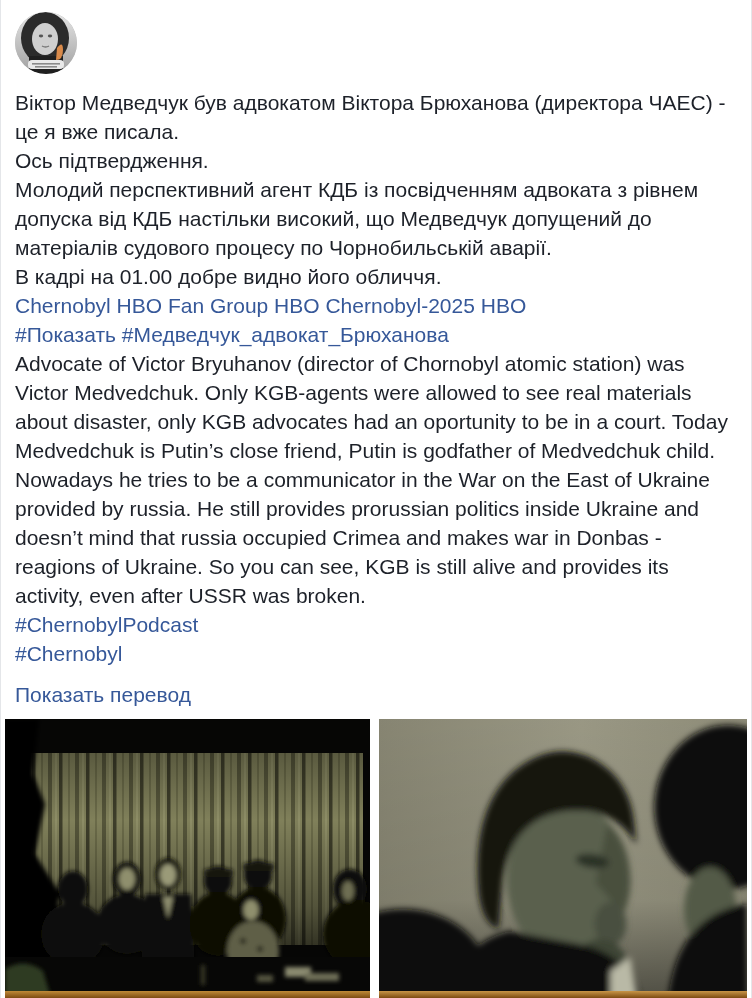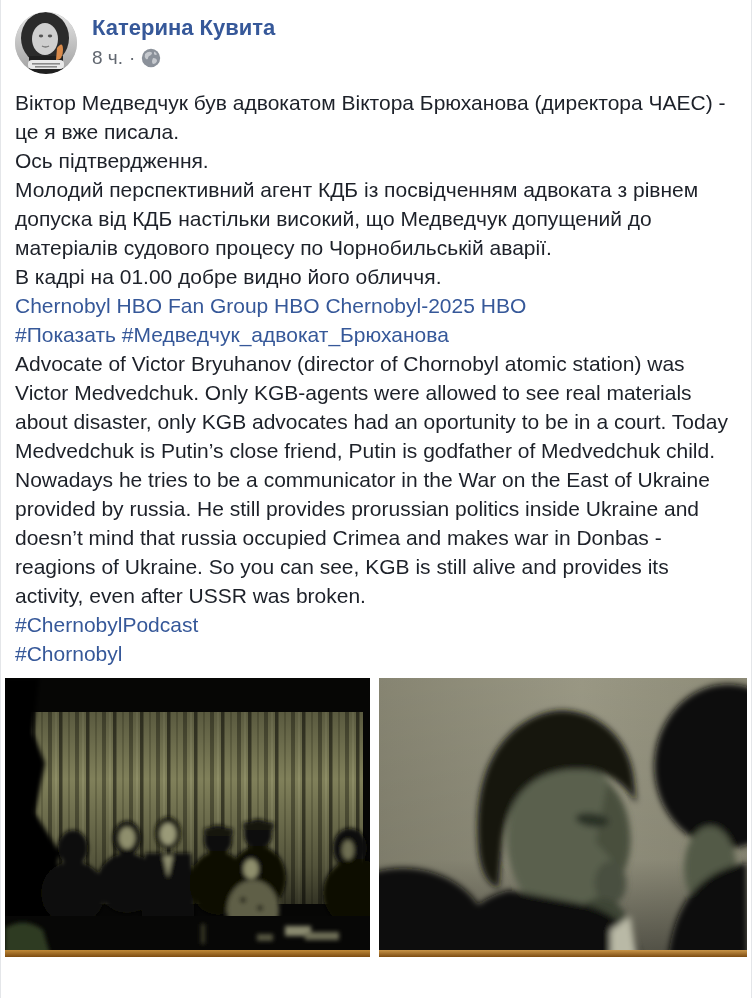--- a/index.html
+++ b/index.html
@@ -93,47 +93,35 @@
           <ellipse cx="35" cy="24" rx="2.2" ry="1.4" fill="#555"></ellipse>
           <path d="M27,34 Q30.5,36 34,34" stroke="#777" stroke-width="1.4" fill="none"></path>
           <rect x="14" y="44" width="34" height="18" fill="#1f1f1f"></rect>
           <path d="M42,36 q6,-8 6,2 q0,10 -7,10 z" fill="#d98a4a"></path>
           <rect x="13" y="48" width="36" height="9" rx="4" fill="#e9e9e9"></rect>
           <rect x="17" y="51" width="28" height="1.6" fill="#8a8a8a"></rect>
           <rect x="20" y="54" width="22" height="1.6" fill="#8a8a8a"></rect>
         </g>
       </svg>
     </div>
-    <div class="header-info">
-      <a class="author" href="#">Катерина Кувита</a>
-      <div class="meta">
-        <a href="#">8 ч.</a>
-        <span class="dot">·</span>
-        <span class="globe">
-          <svg viewBox="0 0 20 20">
-            <circle cx="10" cy="10" r="9.2" fill="#8b919a"></circle>
-            <path d="M4,6 q3,-3 6,-2 q2,1 0,3 q-3,1 -3,3 q0,2 -2,1 q-2,-2 -1,-5z" fill="#c6c9ce"></path>
-            <path d="M12,10 q4,0 4,3 q-1,3 -4,3 q-2,-2 0,-6z" fill="#c6c9ce"></path>
-            <path d="M13,3.5 q2.5,1 3,3 q-2,1 -3,-0.5z" fill="#c6c9ce"></path>
-          </svg>
-        </span>
-      </div>
-    </div>
   </div>
 
   <div class="post-text"><span>Віктор Медведчук був адвокатом Віктора Брюханова (директора ЧАЕС) - це я вже писала.
 Ось підтвердження.
 Молодий перспективний агент КДБ із посвідченням адвоката з рівнем допуска від КДБ настільки високий, що Медведчук допущений до матеріалів судового процесу по Чорнобильській аварії.
 В кадрі на 01.00 добре видно його обличчя.
 </span><a href="#" class="body-link">Chernobyl HBO Fan Group HBO Chernobyl-2025 HBO</a><span>
 </span><a href="#" class="body-link">#Показать #Медведчук_адвокат_Брюханова</a><span>
 Advocate of Victor Bryuhanov (director of Chornobyl atomic station) was Victor Medvedchuk. Only KGB-agents were allowed to see real materials about disaster, only KGB advocates had an oportunity to be in a court. Today Medvedchuk is Putin’s close friend, Putin is godfather of Medvedchuk child. Nowadays he tries to be a communicator in the War on the East of Ukraine provided by russia. He still provides prorussian politics inside Ukraine and doesn’t mind that russia occupied Crimea and makes war in Donbas - reagions of Ukraine. So you can see, KGB is still alive and provides its activity, even after USSR was broken.
 </span><a href="#" class="body-link">#ChernobylPodcast</a><span>
-</span><a href="#" class="body-link">#Chornobyl</a></div>
-
+</span><a href="#" class="body-link">#Chernobyl</a></div>
+
+  <div class="translate">
+    <a href="#">Показать перевод</a>
+  </div>
 
   <div class="media">
 
     <div class="frame frame-left">
       <svg viewBox="0 0 365 279" preserveAspectRatio="none">
         <defs>
           <pattern id="folds" width="27" height="12" patternUnits="userSpaceOnUse">
             <rect width="27" height="12" fill="#80805a"></rect>
             <rect x="0" width="3.5" height="12" fill="#3e3e2a"></rect>
             <rect x="9" width="2" height="12" fill="#6b6b49"></rect>

